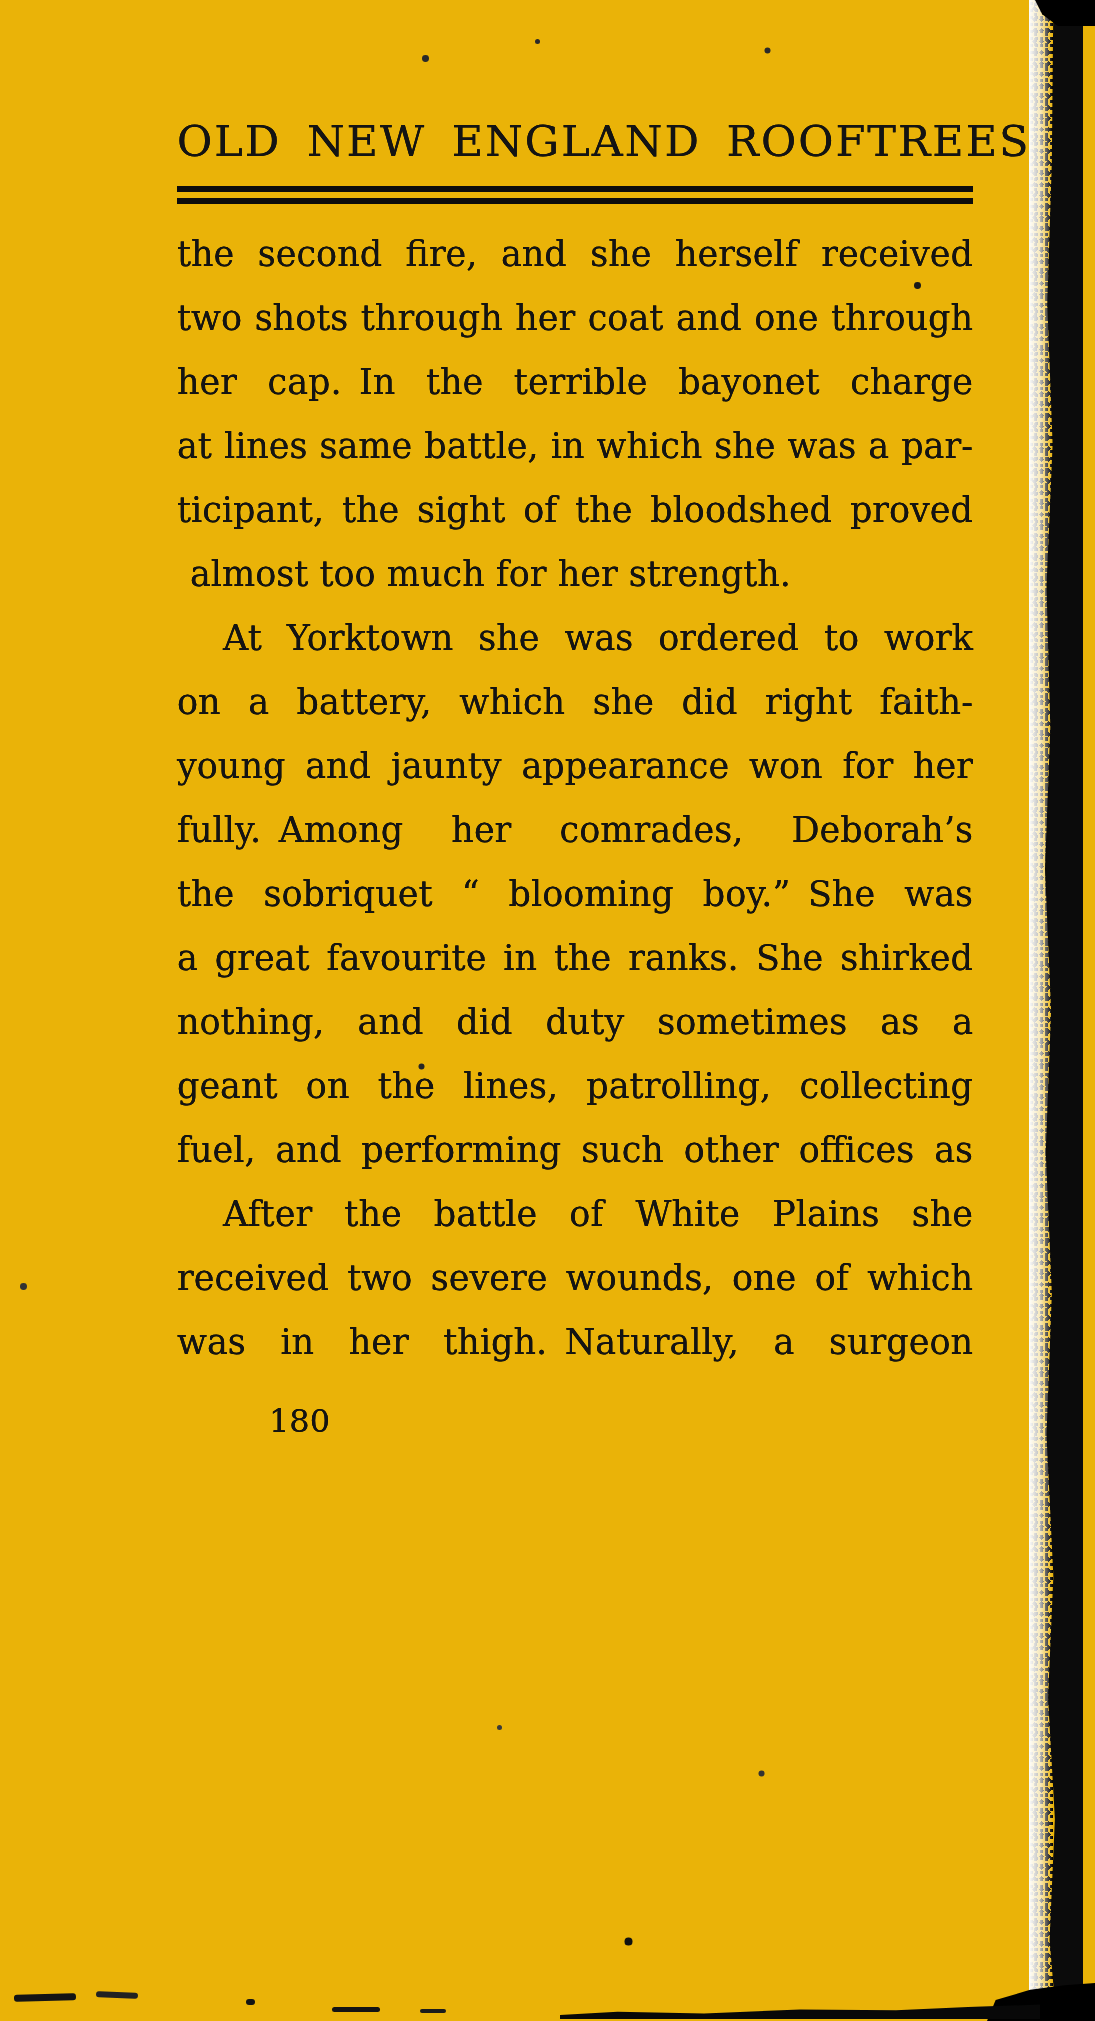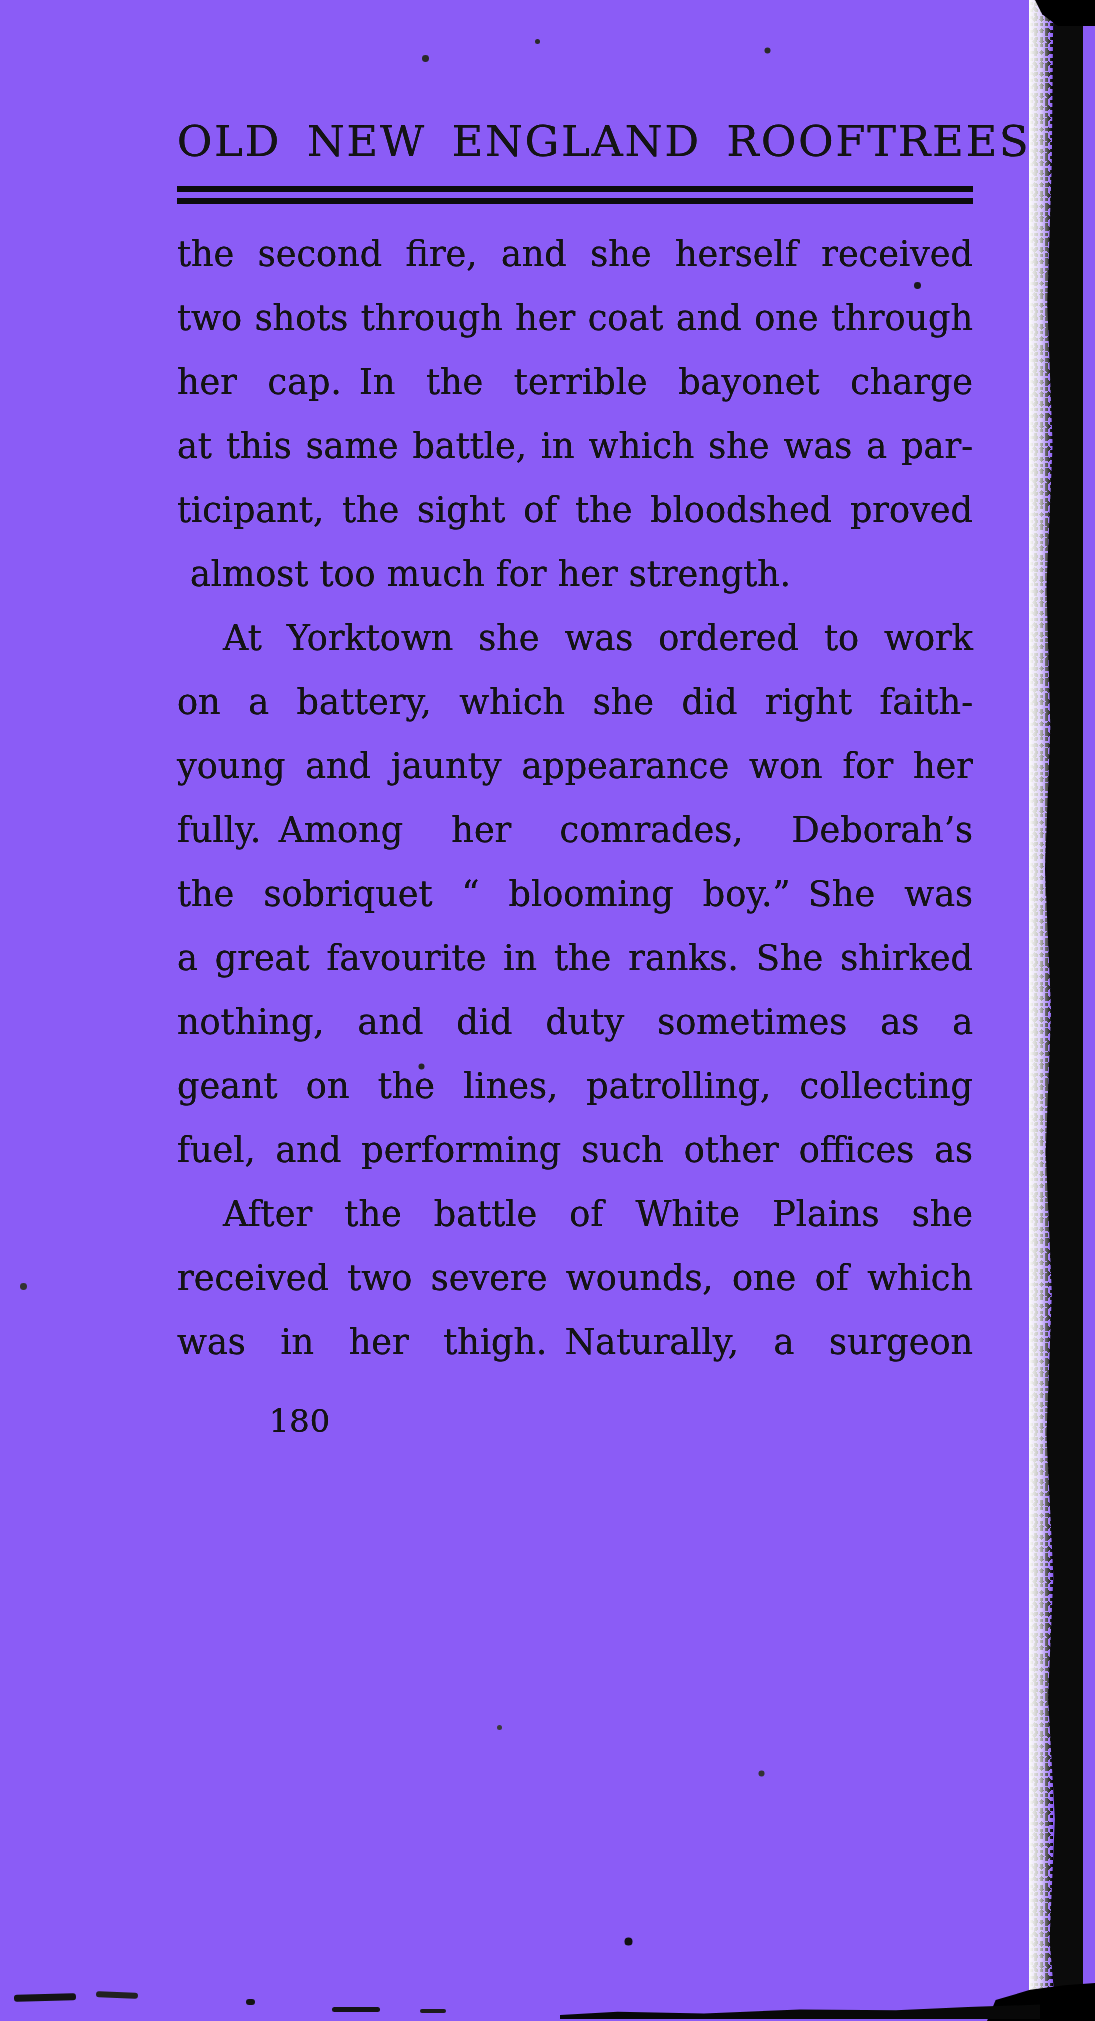--- a/index.html
+++ b/index.html
@@ -1,17 +1,17 @@
 <!DOCTYPE html>
 <html><head>
 <meta charset="utf-8">
 <style>
   html,body{margin:0;padding:0;background:#e8e8e4;}
   .page{
-    position:relative;width:1095px;height:2021px;background:#8b5cf6;
+    position:relative;width:1095px;height:2021px;background:#eab308;
     overflow:hidden;font-family:"DejaVu Serif", serif;color:#141414;
   }
   .column{position:absolute;left:177px;top:112px;width:796px;}
   .header-title{
     font-size:43px;line-height:58px;letter-spacing:2px;word-spacing:10px;
     text-align:justify;text-align-last:justify;white-space:nowrap;
     text-shadow:0 0 0.5px #000;
   }
   .double-rule{
     margin-top:16px;height:18px;box-sizing:border-box;
@@ -87,21 +87,21 @@
   <div class="column">
     <header>
       <div class="header-title">OLD NEW ENGLAND ROOFTREES</div>
       <div class="double-rule"></div>
     </header>
 
     <main class="body-text">
       <div class="line">the second fire, and she herself received</div>
       <div class="line">two shots through her coat and one through</div>
       <div class="line">her cap. In the terrible bayonet charge</div>
-      <div class="line">at this same battle, in which she was a par-</div>
+      <div class="line">at lines same battle, in which she was a par-</div>
       <div class="line">ticipant, the sight of the bloodshed proved</div>
       <div class="line flush">almost too much for her strength.</div>
       <div class="line indent">At Yorktown she was ordered to work</div>
       <div class="line">on a battery, which she did right faith-</div>
       <div class="line">young and jaunty appearance won for her</div>
       <div class="line">fully. Among her comrades, Deborah’s</div>
       <div class="line">the sobriquet “ blooming boy.” She was</div>
       <div class="line">a great favourite in the ranks. She shirked</div>
       <div class="line">nothing, and did duty sometimes as a</div>
       <div class="line">geant on the lines, patrolling, collecting</div>

